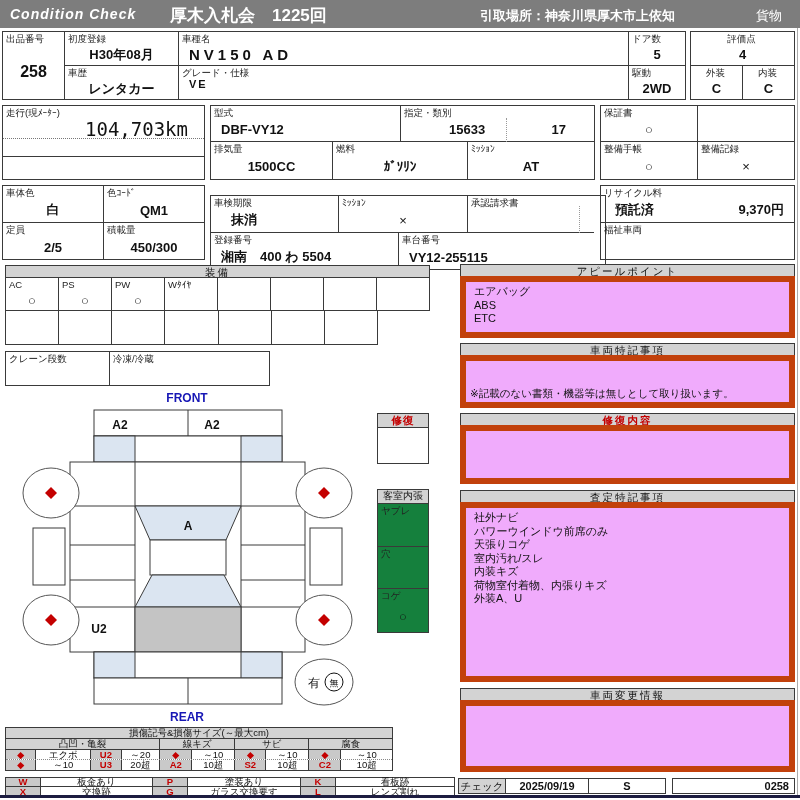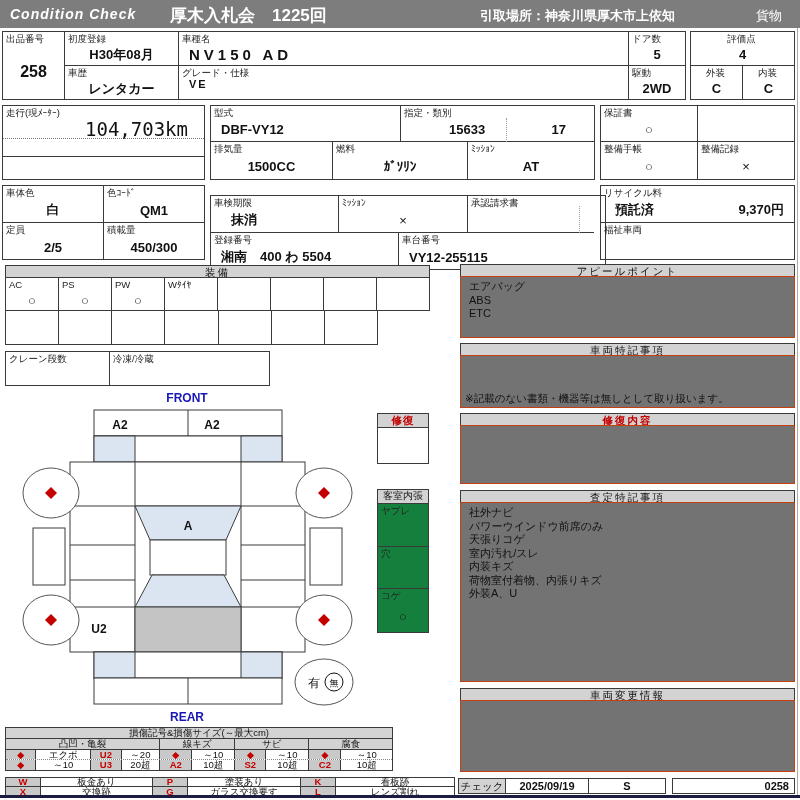--- a/index.html
+++ b/index.html
@@ -11,21 +11,21 @@
   .cell{display:flex;flex-direction:column}
   .lbl{font-size:9.5px;line-height:11px;padding:1px 2px 0 3px;color:#222;white-space:nowrap}
   .lblc{text-align:center;padding-left:0}
   .cval{flex:1;display:flex;align-items:center;justify-content:center;font-weight:bold;font-size:13px;white-space:nowrap}
   .left{justify-content:flex-start;padding-left:10px}
   .brd-r{border-right:1px solid #3a3a3a}
   .brd-b{border-bottom:1px solid #3a3a3a}
   .gray{background:#d3d3d3}
   .hdrbar{background:#d3d3d3;border:1px solid #3a3a3a;text-align:center;font-size:10.5px;line-height:12px;letter-spacing:2px}
   .red{color:#c40000}
-  .panelbody{background:#737373;border:1px solid #c2410c;font-size:11px;line-height:13.5px;padding:3px 0 0 8px}
+  .panelbody{background:#f0abfc;border:6px solid #c2410c;font-size:11px;line-height:13.5px;padding:3px 0 0 8px}
   .topbar{background:#7d7d7d;color:#fff}
   .legrow{display:flex}
   .legcell{border-right:1px solid #3a3a3a;font-size:9.5px;line-height:10px;display:flex;align-items:center;justify-content:center;white-space:nowrap}
   .legcell:last-child{border-right:none}
   .sym{background:#c9c9c9;color:#c40000;font-weight:bold}
   .equipcell{flex:1;border-right:1px solid #3a3a3a;display:flex;flex-direction:column}
   .equipcell:last-child{border-right:none}
   svg text{font-family:"Liberation Sans","DejaVu Sans",sans-serif}
 </style>
 </head>

